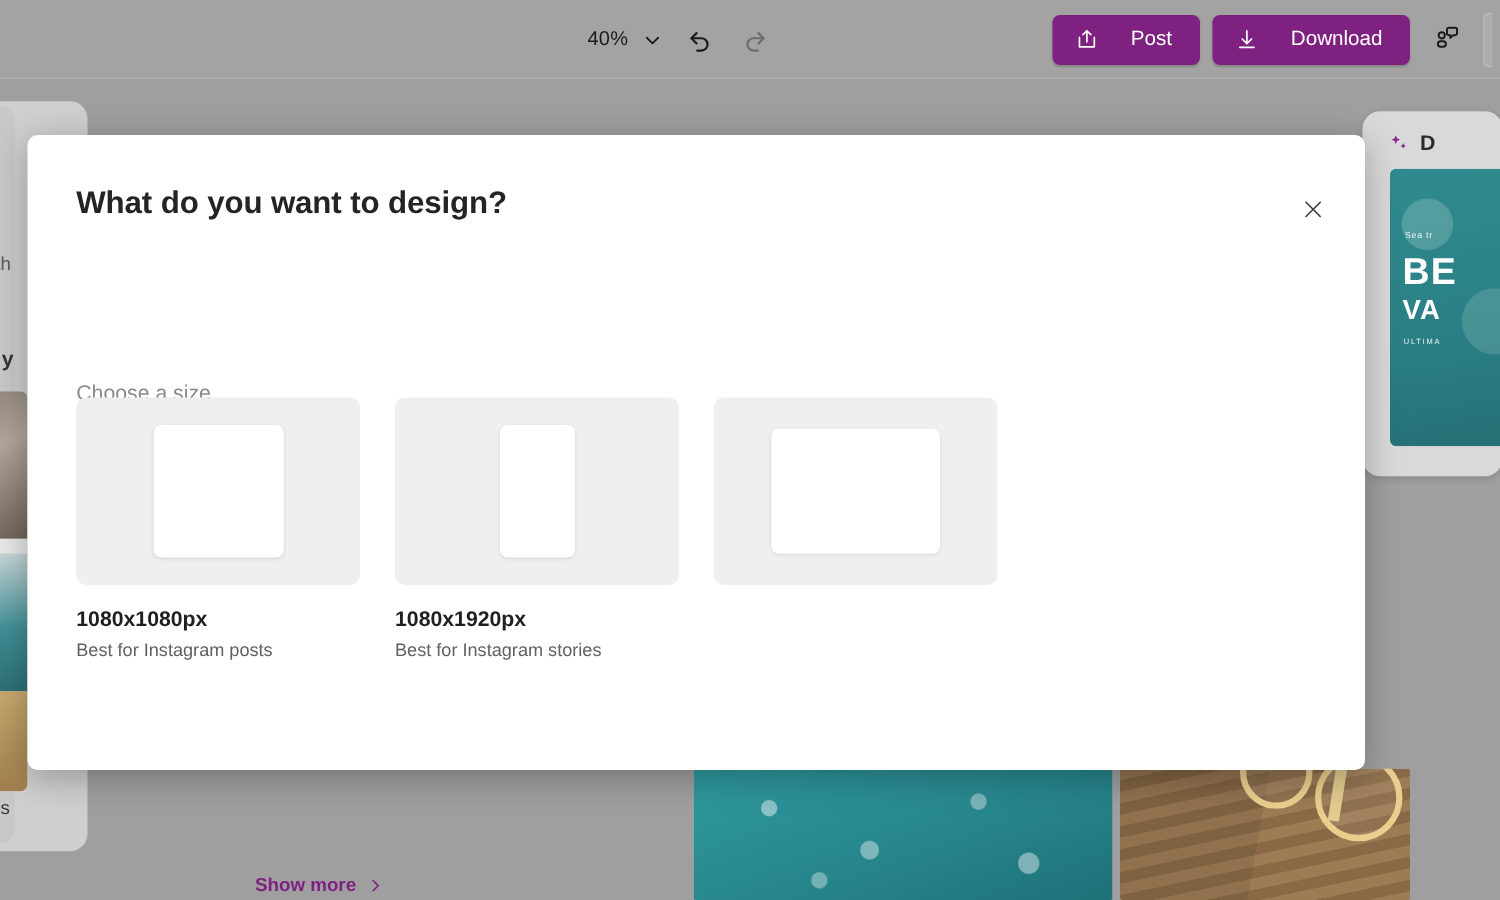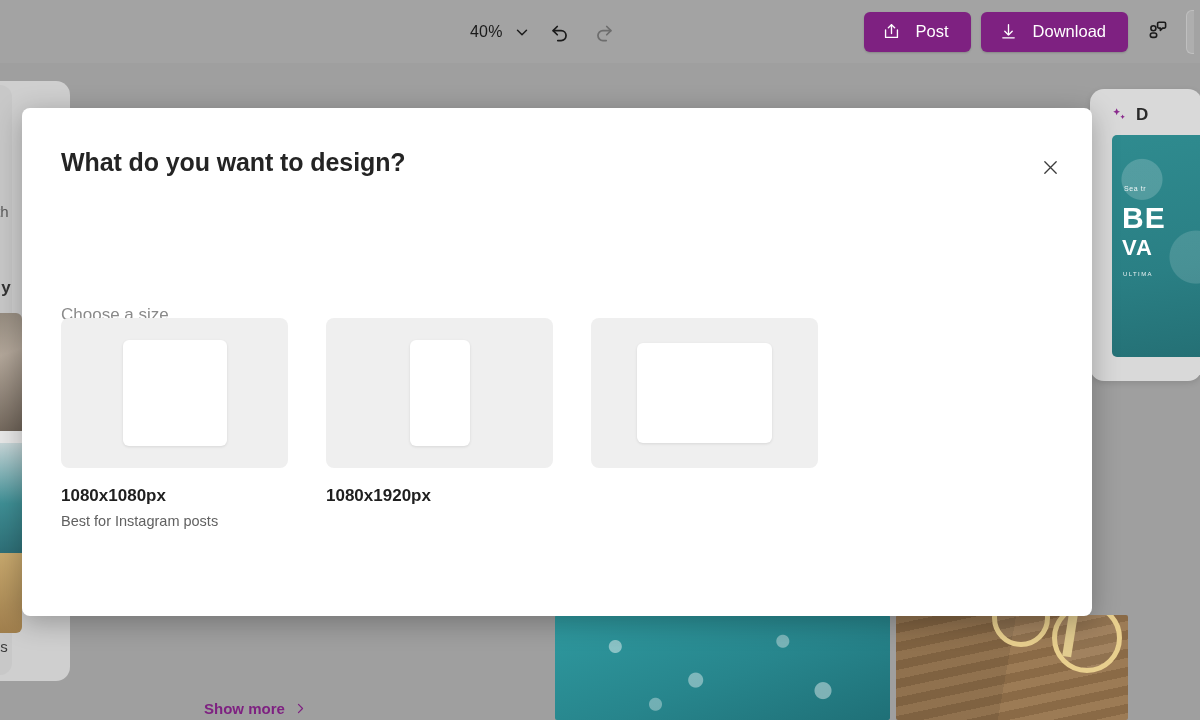--- a/index.html
+++ b/index.html
@@ -46,21 +46,21 @@
     position: absolute; right: 0; top: 0;
     height: 63px; display: flex; align-items: center; gap: 10px;
     padding-right: 6px;
   }
   .pbtn {
     height: 40px;
     border-radius: 6px;
     background: #7e2181;
     color: #fff;
     border: none;
-    display: flex; align-items: center; gap: 15px;
+    display: flex; align-items: center; gap: 26px;
     padding: 0 22px 0 18px;
     font-size: 16.5px;
     font-family: "Liberation Sans", sans-serif;
     cursor: pointer;
     box-shadow: 0 1px 2px rgba(0,0,0,.18);
   }
   .pbtn svg { display: block; }
   .collab-btn {
     width: 38px; height: 40px;
     display: flex; align-items: center; justify-content: center;
@@ -219,21 +219,21 @@
     width: 32px; height: 32px;
     display: flex; align-items: center; justify-content: center;
     background: transparent; border: none; cursor: pointer;
   }
   .section-label {
     position: absolute; left: 39px; top: 168px;
     font-size: 17px; color: #8a8a8a; font-weight: 400; margin-top: 29px;
   }
   .size-grid {
     position: absolute; left: 39px; top: 210px;
-    display: flex; gap: 38px;
+    display: flex; gap: 28px;
   }
   .size-card { width: 227px; cursor: pointer; }
   .size-preview {
     width: 227px; height: 150px;
     background: #efefef;
     border-radius: 8px;
     display: flex; align-items: center; justify-content: center;
   }
   .inner-shape {
     background: #ffffff;
@@ -402,20 +402,21 @@
         <div class="size-name">1080x1080px</div>
         <div class="size-desc">Best for Instagram posts</div>
       </div>
 
 
       <div class="size-card">
         <div class="size-preview">
           <div class="inner-shape sh-portrait"></div>
         </div>
         <div class="size-name">1080x1920px</div>
+        <div class="size-desc">Best for Instagram stories</div>
       </div>
 
       <div class="size-card">
         <div class="size-preview">
           <div class="inner-shape sh-custom"></div>
         </div>
         <div class="size-desc"></div>
       </div>
 
     </div>

